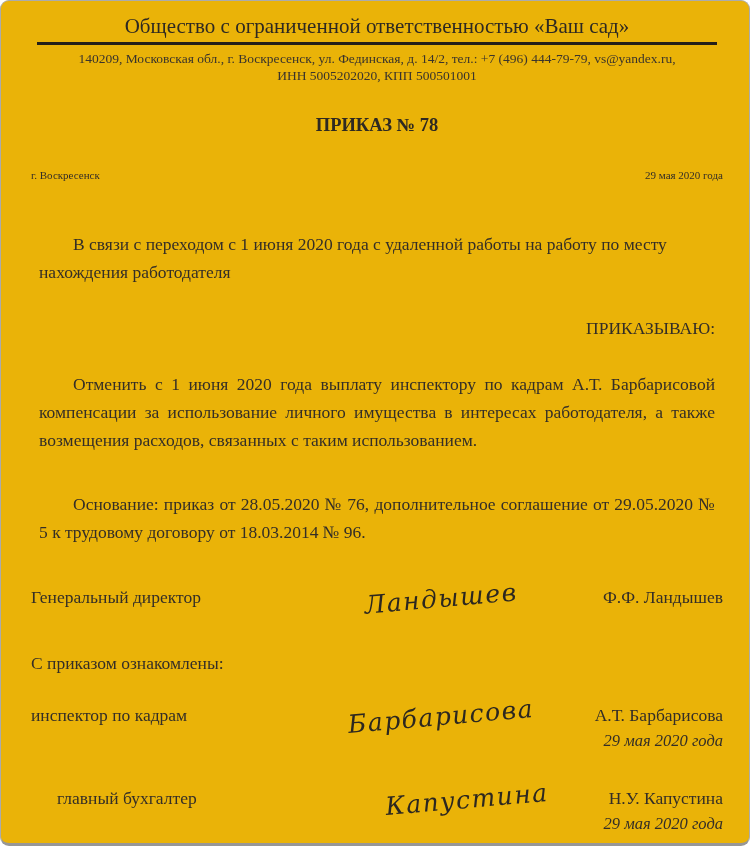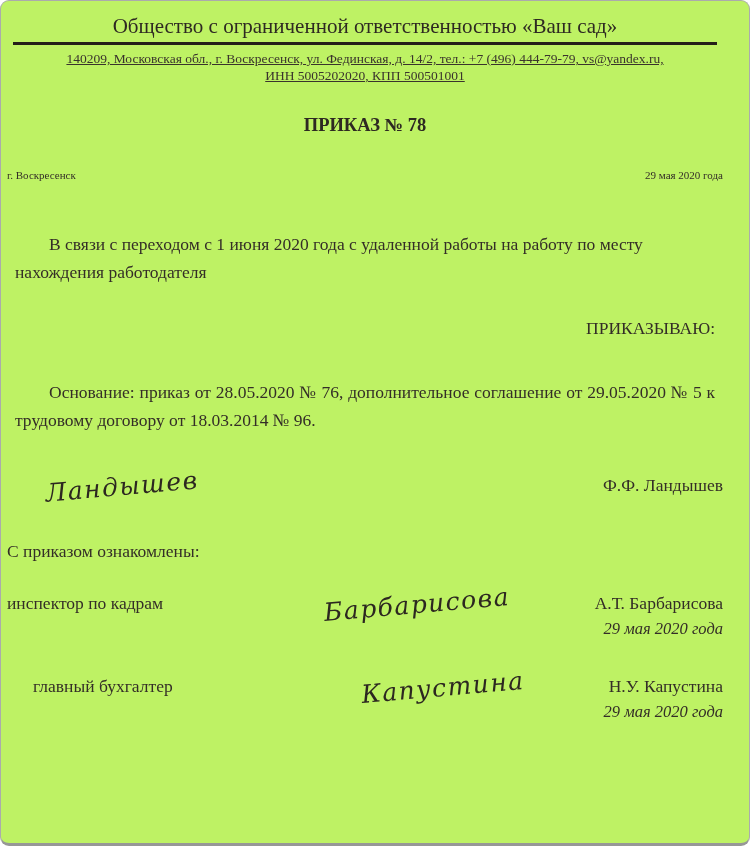--- a/index.html
+++ b/index.html
@@ -1,25 +1,25 @@
 <!DOCTYPE html>
 <html lang="ru"><head>
 <meta charset="utf-8">
 <style>
   * { box-sizing: border-box; }
   html, body { margin: 0; padding: 0; background: #ffffff; }
 
   .doc {
     width: 750px;
     height: 846px;
-    background: #bef264;
+    background: #eab308;
     border: 1px solid #ababab;
     border-bottom: 3px solid #979797;
     border-radius: 9px;
-    padding: 13px 26px 0 6px;
+    padding: 13px 26px 0 30px;
     font-family: "Liberation Serif", "DejaVu Serif", serif;
     color: #342e27;
     overflow: hidden;
   }
 
   
   .company {
     margin: 0;
     text-align: center;
     font-size: 21px;
@@ -31,21 +31,20 @@
     border: none;
     border-top: 3px solid #241f19;
     margin: 3px 6px 5px 6px;
   }
   .addr {
     margin: 0;
     text-align: center;
     font-size: 13.5px;
     line-height: 17px;
     color: #3a342c;
-    text-decoration: underline;
   }
 
   
   .order-title {
     margin: 30px 0 0 0;
     text-align: center;
     font-size: 18.5px;
     line-height: 22px;
     font-weight: bold;
     color: #2e2922;
@@ -118,23 +117,25 @@
 
   <h2 class="order-title">ПРИКАЗ № 78</h2>
 
   <div class="city-date">
     <span>г. Воскресенск</span>
     <span>29 мая 2020 года</span>
   </div>
 
   <p class="para preamble">В связи с переходом с 1 июня 2020 года с удаленной работы на работу по месту нахождения работодателя</p>
   <p class="para directive">ПРИКАЗЫВАЮ:</p>
+  <p class="para order-body">Отменить с 1 июня 2020 года выплату инспектору по кадрам А.Т. Барбарисовой компенсации за использование личного имущества в интересах работодателя, а также возмещения расходов, связанных с таким использованием.</p>
   <p class="para basis">Основание: приказ от 28.05.2020 № 76, дополнительное соглашение от 29.05.2020 № 5 к трудовому договору от 18.03.2014 № 96.</p>
 
   <div class="sig-row director-row">
+    <span class="sig-title">Генеральный директор</span>
     <span class="sig-script">Ландышев</span>
     <span class="sig-right">
       <span class="sig-name">Ф.Ф. Ландышев</span>
     </span>
   </div>
 
   <p class="ack-heading">С приказом ознакомлены:</p>
 
   <div class="sig-row ack-row-1">
     <span class="sig-title">инспектор по кадрам</span>

